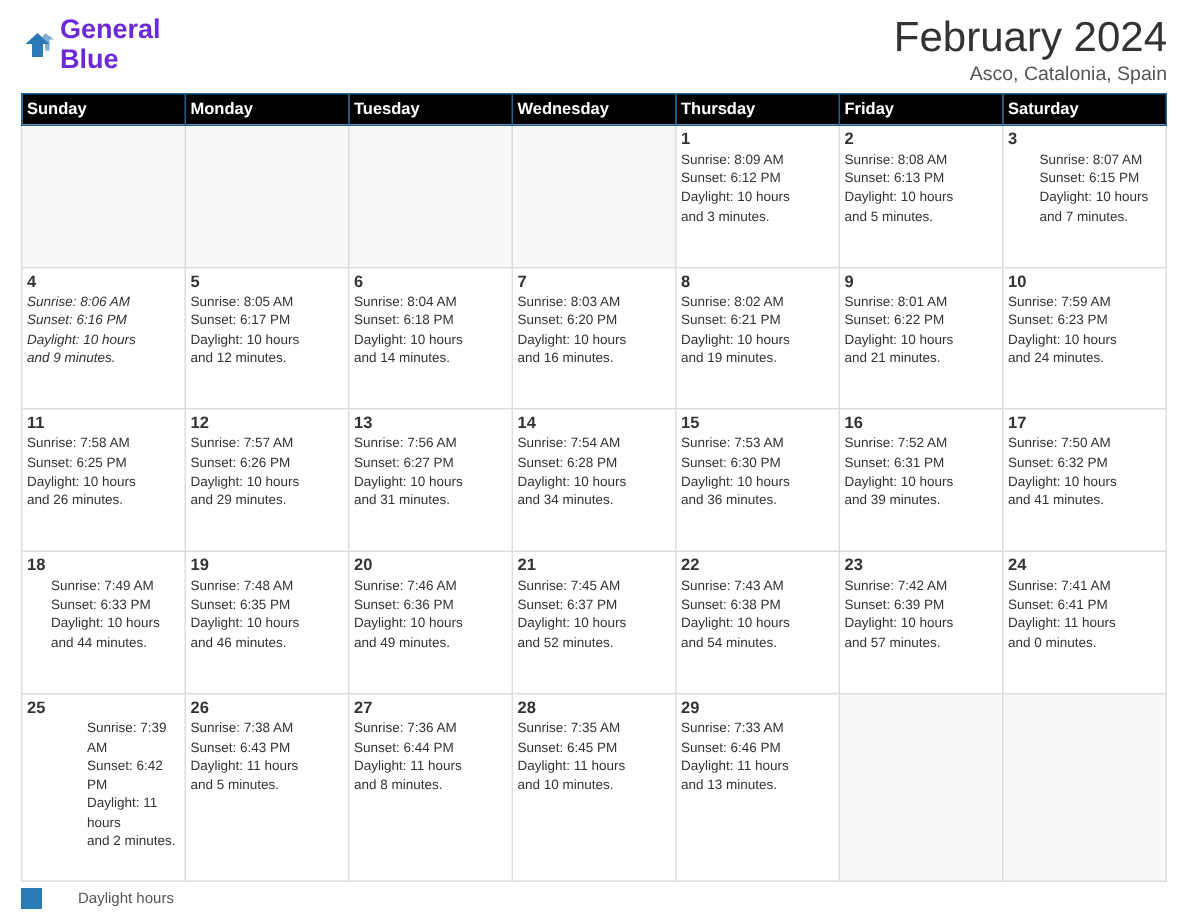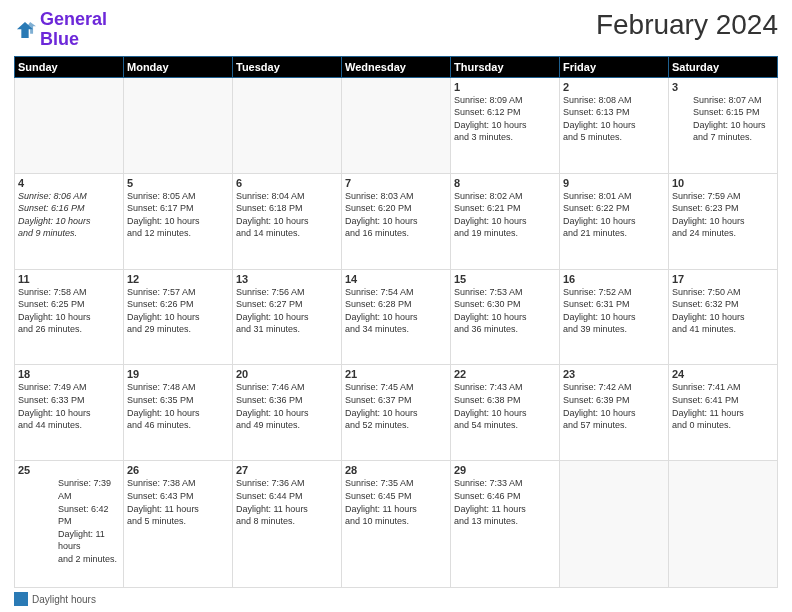--- a/index.html
+++ b/index.html
@@ -90,21 +90,21 @@
       margin-bottom: 1px;
     }
     .day-info {
       font-size: 9px;
       color: #333;
       line-height: 1.4;
     }
     .footer {
       display: flex;
       align-items: center;
-      gap: 4px;
+      gap: 24px;
       margin-top: 4px;
       font-size: 10px;
       color: #555;
     }
     .legend-box {
       width: 14px;
       height: 14px;
       background: #2a7ab5;
       display: inline-block;
     }
@@ -119,20 +119,21 @@
         <polygon points="15,4 26,14 20,14 20,26 10,26 10,14 4,14" fill="#2a7ab5"></polygon>
         <polygon points="22,4 30,10 26,10 26,20 22,20 22,10 18,10" fill="#2a7ab5" opacity="0.6"></polygon>
       </svg>
       <div class="logo-text">
         <div><span>General</span></div>
         <div><span>Blue</span></div>
       </div>
     </div>
     <div class="title-block">
       <div class="month-year">February 2024</div>
+      <div class="location">Asco, Catalonia, Spain</div>
     </div>
   </div>
 
   <table class="calendar">
     <thead>
       <tr>
       <th>Sunday</th>
           <th>Monday</th>
           <th>Tuesday</th>
           <th>Wednesday</th>
@@ -267,21 +268,21 @@
             <span class="day-num">17</span>
             <div class="day-info" style="white-space: pre-line;">Sunrise: 7:50 AM
 Sunset: 6:32 PM
 Daylight: 10 hours
 and 41 minutes.</div>
           </td>
         </tr>
         <tr>
           <td>
             <span class="day-num">18</span>
-            <div class="day-info" style="white-space: pre-line;">Sunrise: 7:49 AM
+            <div class="day-info" style="white-space: pre-line; margin-left: 16px;">Sunrise: 7:49 AM
 Sunset: 6:33 PM
 Daylight: 10 hours
 and 44 minutes.</div>
           </td>
           <td>
             <span class="day-num">19</span>
             <div class="day-info" style="white-space: pre-line;">Sunrise: 7:48 AM
 Sunset: 6:35 PM
 Daylight: 10 hours
 and 46 minutes.</div>

